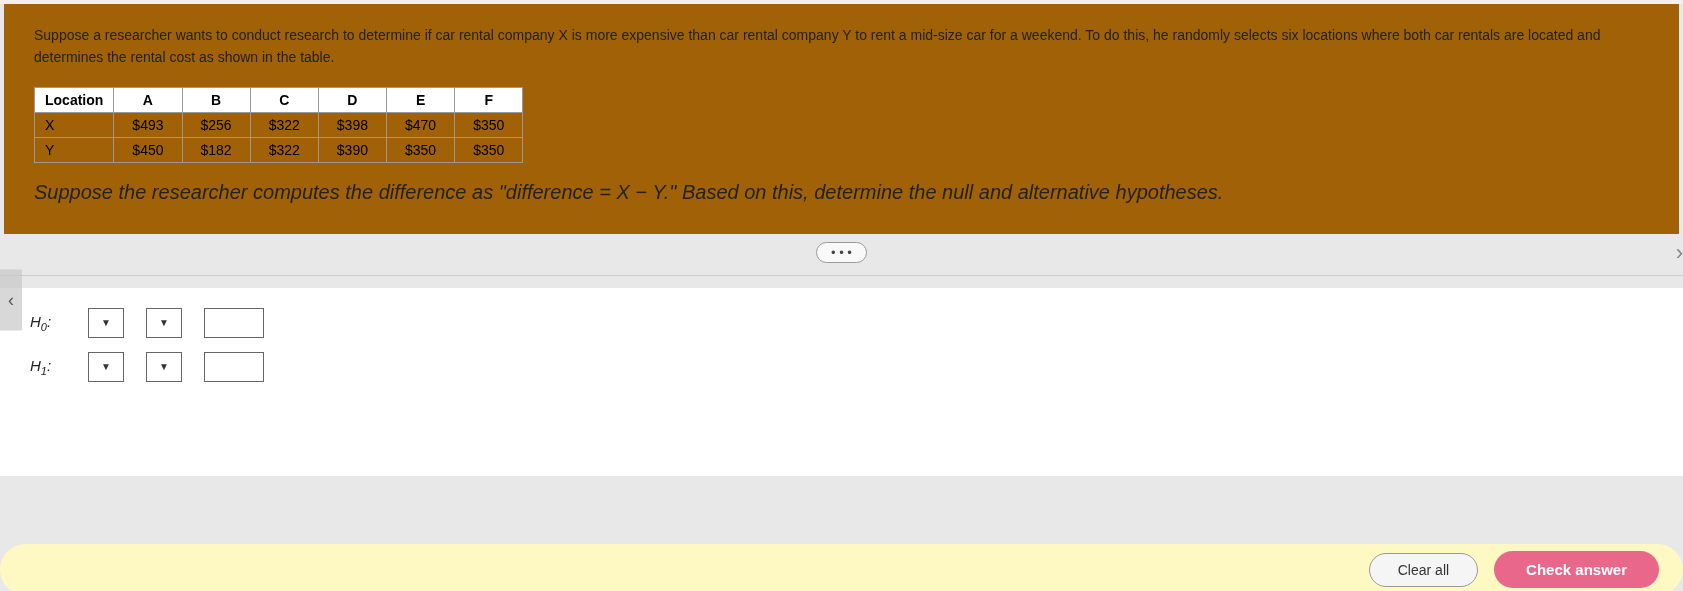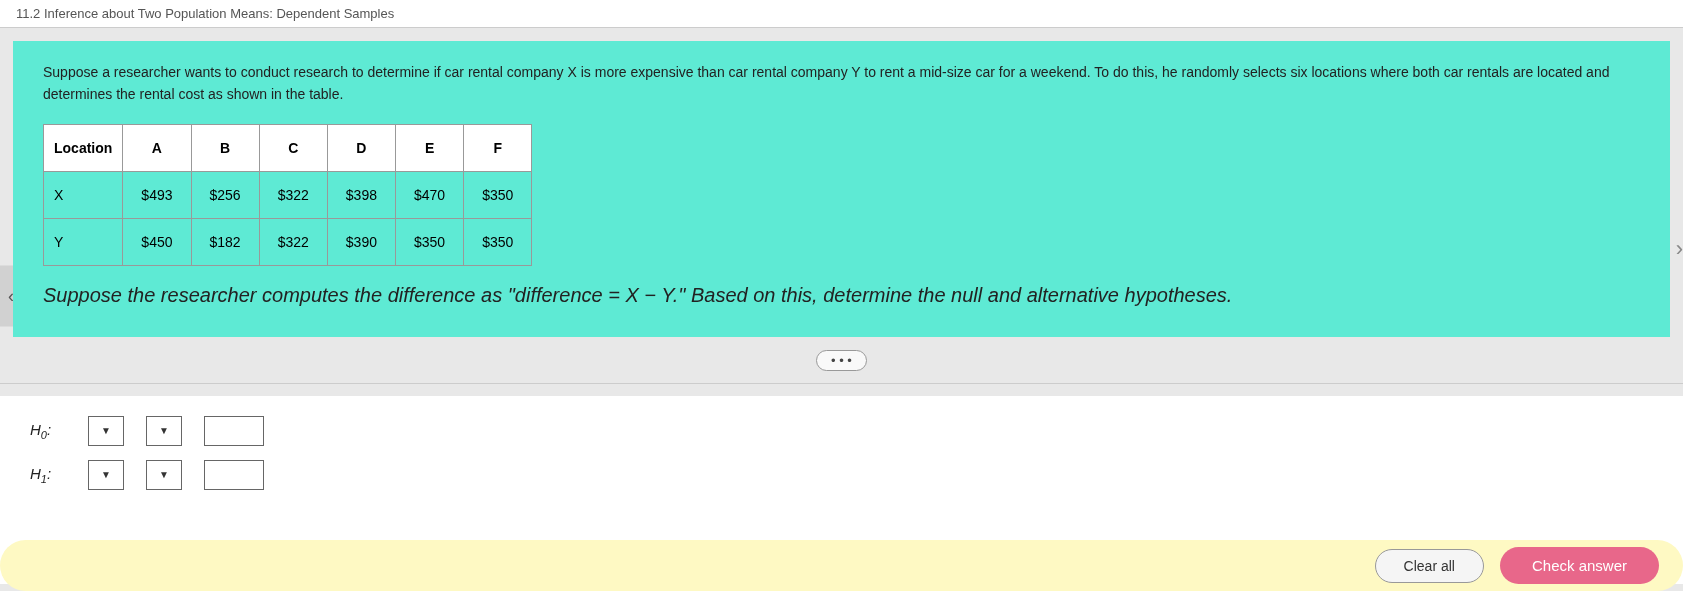--- a/index.html
+++ b/index.html
@@ -39,42 +39,42 @@
 
     .gear-icon-container {
       position: absolute;
       right: 20px;
       top: 50%;
       transform: translateY(-50%);
       cursor: pointer;
     }
 
     .main-content {
-      background: #5eead4;
-      margin: 13px;
+      background: #a16207;
+      margin: 4px;
       padding: 20px 30px 20px 30px;
       position: relative;
     }
 
     .question-text {
       font-size: 14px;
       color: #222;
       line-height: 1.6;
       margin-bottom: 18px;
     }
 
     .data-table {
       border-collapse: collapse;
       margin-bottom: 18px;
       font-size: 14px;
     }
 
     .data-table th, .data-table td {
       border: 1px solid #999;
-      padding: 15px 18px;
+      padding: 4px 18px;
       text-align: center;
     }
 
     .data-table th:first-child, .data-table td:first-child {
       text-align: left;
       padding-left: 10px;
       padding-right: 10px;
     }
 
     .data-table thead th {
@@ -178,21 +178,21 @@
       color: #333;
     }
 
     .check-answer-btn {
       background: #e8678a;
       color: white;
       border: none;
       border-radius: 20px;
       padding: 10px 32px;
       font-size: 15px;
-      font-weight: 400;
+      font-weight: 700;
       cursor: pointer;
     }
 
     .left-arrow-btn {
       position: absolute;
       left: 0;
       top: 50%;
       transform: translateY(-50%);
       background: rgba(200,200,200,0.7);
       border: none;
@@ -212,23 +212,20 @@
 
     sub {
       font-size: 11px;
     }
   </style>
 </head>
 <body>
 
 <div class="page-container">
 
-  <div class="breadcrumb-bar">
-    <span>11.2 Inference about Two Population Means: Dependent Samples</span>
-  </div>
 
 
   <button class="left-arrow-btn">‹</button>
 
   <div class="main-content">
 
     <p class="question-text">Suppose a researcher wants to conduct research to determine if car rental company X is more expensive than car rental company Y to rent a mid-size car for a weekend. To do this, he randomly selects six locations where both car rentals are located and determines the rental cost as shown in the table.</p>
 
     <table class="data-table">
       <thead>

